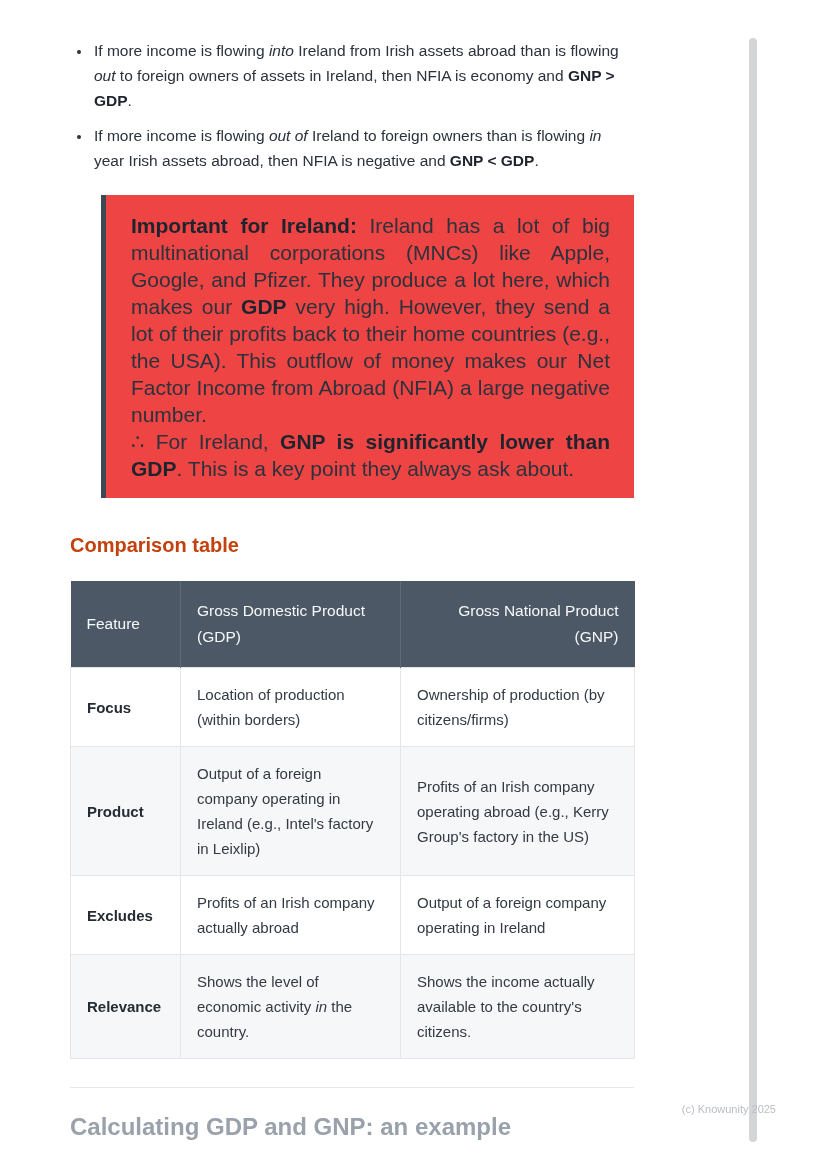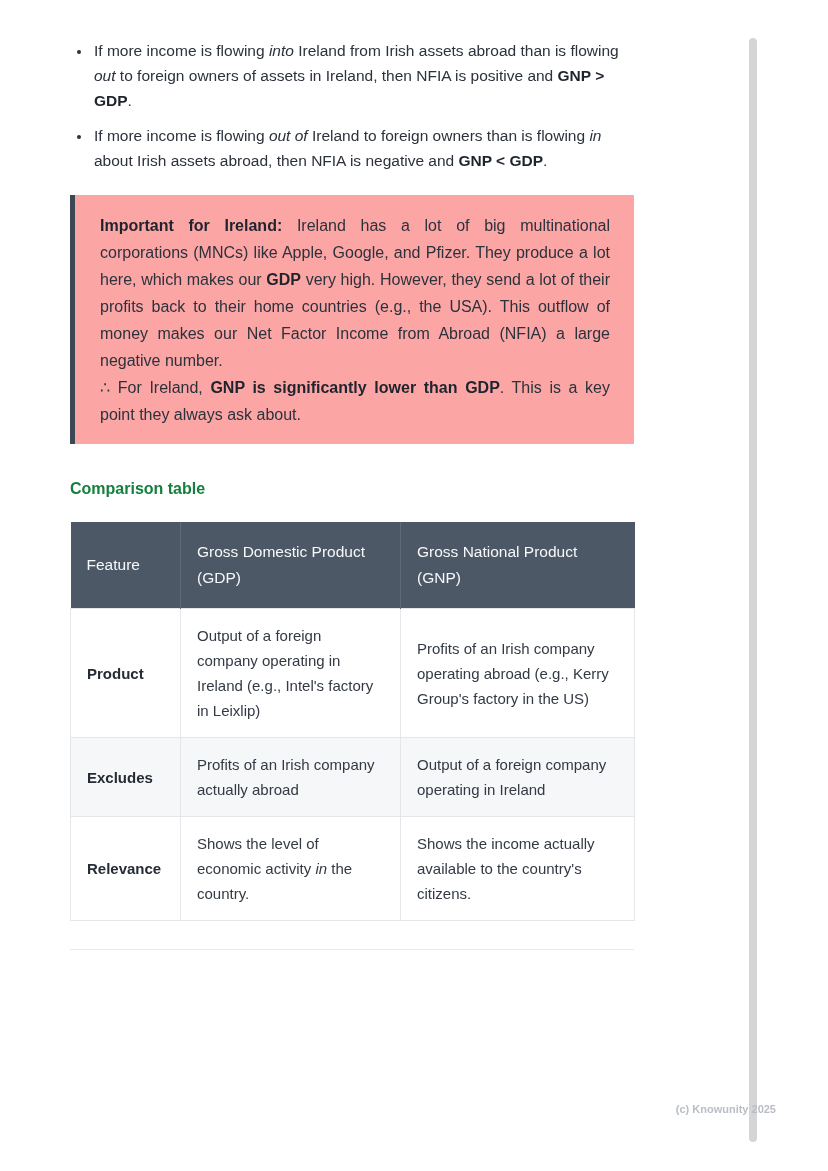--- a/index.html
+++ b/index.html
@@ -28,33 +28,34 @@
     color:#2b323c;
     padding-left:2px;
   }
   li::marker { color:#2b323c; font-size:14px; }
   em { }
   strong { font-weight:700; color:#1e242d; }
 
   
   .callout {
     margin-top:22px;
-    background:#fca5a5;
+    background:#ef4444;
     border-left:5px solid #3d4854;
     padding:17px 24px 16px 25px;
-    font-size:16px; line-height:27px;
+    font-size:21px; line-height:27px;
     text-align:justify;
     color:#2b323c;
+    margin-left:31px;
   }
 
   
   .h-comparison {
     margin-top:36px;
-    font-size:16px; font-weight:600;
-    color:#15803d;
+    font-size:20px; font-weight:600;
+    color:#c2410c;
   }
   .h-example {
     margin-top:25px;
     font-size:24px; font-weight:700;
     color:#99a1ab;
   }
 
   
   table.cmp {
     margin-top:24px;
@@ -69,21 +70,21 @@
   table.cmp th {
     background:#4d5866;
     color:#f6f8fa;
     font-weight:400;
     text-align:left;
     font-size:15.5px; line-height:26px;
     padding:17px 16px;
     vertical-align:middle;
     border-right:1px solid #606b79;
   }
-  table.cmp th:last-child { border-right:none; }
+  table.cmp th:last-child { border-right:none;text-align:right; }
   table.cmp td {
     border:1px solid #e4e6e9;
     padding:14px 16px;
     font-size:15px; line-height:25px;
     vertical-align:middle;
     color:#333a44;
     background:#ffffff;
   }
   table.cmp tbody tr:nth-child(even) td { background:#f6f7f8; }
   table.cmp td.feature { font-weight:700; color:#262c35; }
@@ -101,40 +102,39 @@
     color:#2b323c;
   }
 
   
   .watermark {
     position:absolute;
     top:1103px; right:52px;
     font-size:11px;
     color:#b9bec5;
     z-index:2;
-    font-weight:bold;
   }
   .scrollbar {
     position:absolute;
     top:38px; right:71px;
     width:8px; height:1104px;
     background:#d4d5d7;
     border-radius:4px;
     z-index:1;
   }
 </style>
 </head>
 <body>
 
 <div class="page">
   <div class="content">
 
     <ul class="bullets">
-      <li><span>If more income is flowing </span><em>into</em><span> Ireland from Irish assets abroad than is flowing </span><em>out</em><span> to foreign owners of assets in Ireland, then NFIA is positive and </span><strong>GNP &gt; GDP</strong><span>.</span></li>
-      <li><span>If more income is flowing </span><em>out of</em><span> Ireland to foreign owners than is flowing </span><em>in</em><span> about Irish assets abroad, then NFIA is negative and </span><strong>GNP &lt; GDP</strong><span>.</span></li>
+      <li><span>If more income is flowing </span><em>into</em><span> Ireland from Irish assets abroad than is flowing </span><em>out</em><span> to foreign owners of assets in Ireland, then NFIA is economy and </span><strong>GNP &gt; GDP</strong><span>.</span></li>
+      <li><span>If more income is flowing </span><em>out of</em><span> Ireland to foreign owners than is flowing </span><em>in</em><span> year Irish assets abroad, then NFIA is negative and </span><strong>GNP &lt; GDP</strong><span>.</span></li>
     </ul>
 
     <div class="callout">
       <p><strong>Important for Ireland:</strong><span> Ireland has a lot of big multinational corporations (MNCs) like Apple, Google, and Pfizer. They produce a lot here, which makes our </span><strong>GDP</strong><span> very high. However, they send a lot of their profits back to their home countries (e.g., the USA). This outflow of money makes our Net Factor Income from Abroad (NFIA) a large negative number.</span><br><span>∴ For Ireland, </span><strong>GNP is significantly lower than GDP</strong><span>. This is a key point they always ask about.</span></p>
     </div>
 
     <h2 class="h-comparison">Comparison table</h2>
 
     <table class="cmp">
       <colgroup>
@@ -144,38 +144,44 @@
         </colgroup>
       <thead>
         <tr>
           <th>Feature</th>
           <th>Gross Domestic Product (GDP)</th>
           <th>Gross National Product (GNP)</th>
         </tr>
       </thead>
       <tbody>
         <tr>
+          <td class="feature">Focus</td>
+          <td>Location of production (within borders)</td>
+          <td>Ownership of production (by citizens/firms)</td>
+        </tr>
+        <tr>
           <td class="feature">Product</td>
           <td>Output of a foreign company operating in Ireland (e.g., Intel's factory in Leixlip)</td>
           <td>Profits of an Irish company operating abroad (e.g., Kerry Group's factory in the US)</td>
         </tr>
         <tr>
           <td class="feature">Excludes</td>
           <td>Profits of an Irish company actually abroad</td>
           <td>Output of a foreign company operating in Ireland</td>
         </tr>
         <tr>
           <td class="feature">Relevance</td>
           <td><span>Shows the level of economic activity </span><em>in</em><span> the country.</span></td>
           <td>Shows the income actually available to the country's citizens.</td>
         </tr>
       </tbody>
     </table>
 
     <hr class="divider">
 
+    <h1 class="h-example">Calculating GDP and GNP: an example</h1>
 
 
   </div>
 
   <div class="watermark">(c) Knowunity 2025</div>
   <div class="scrollbar"></div>
 </div>
 
 </body></html>

